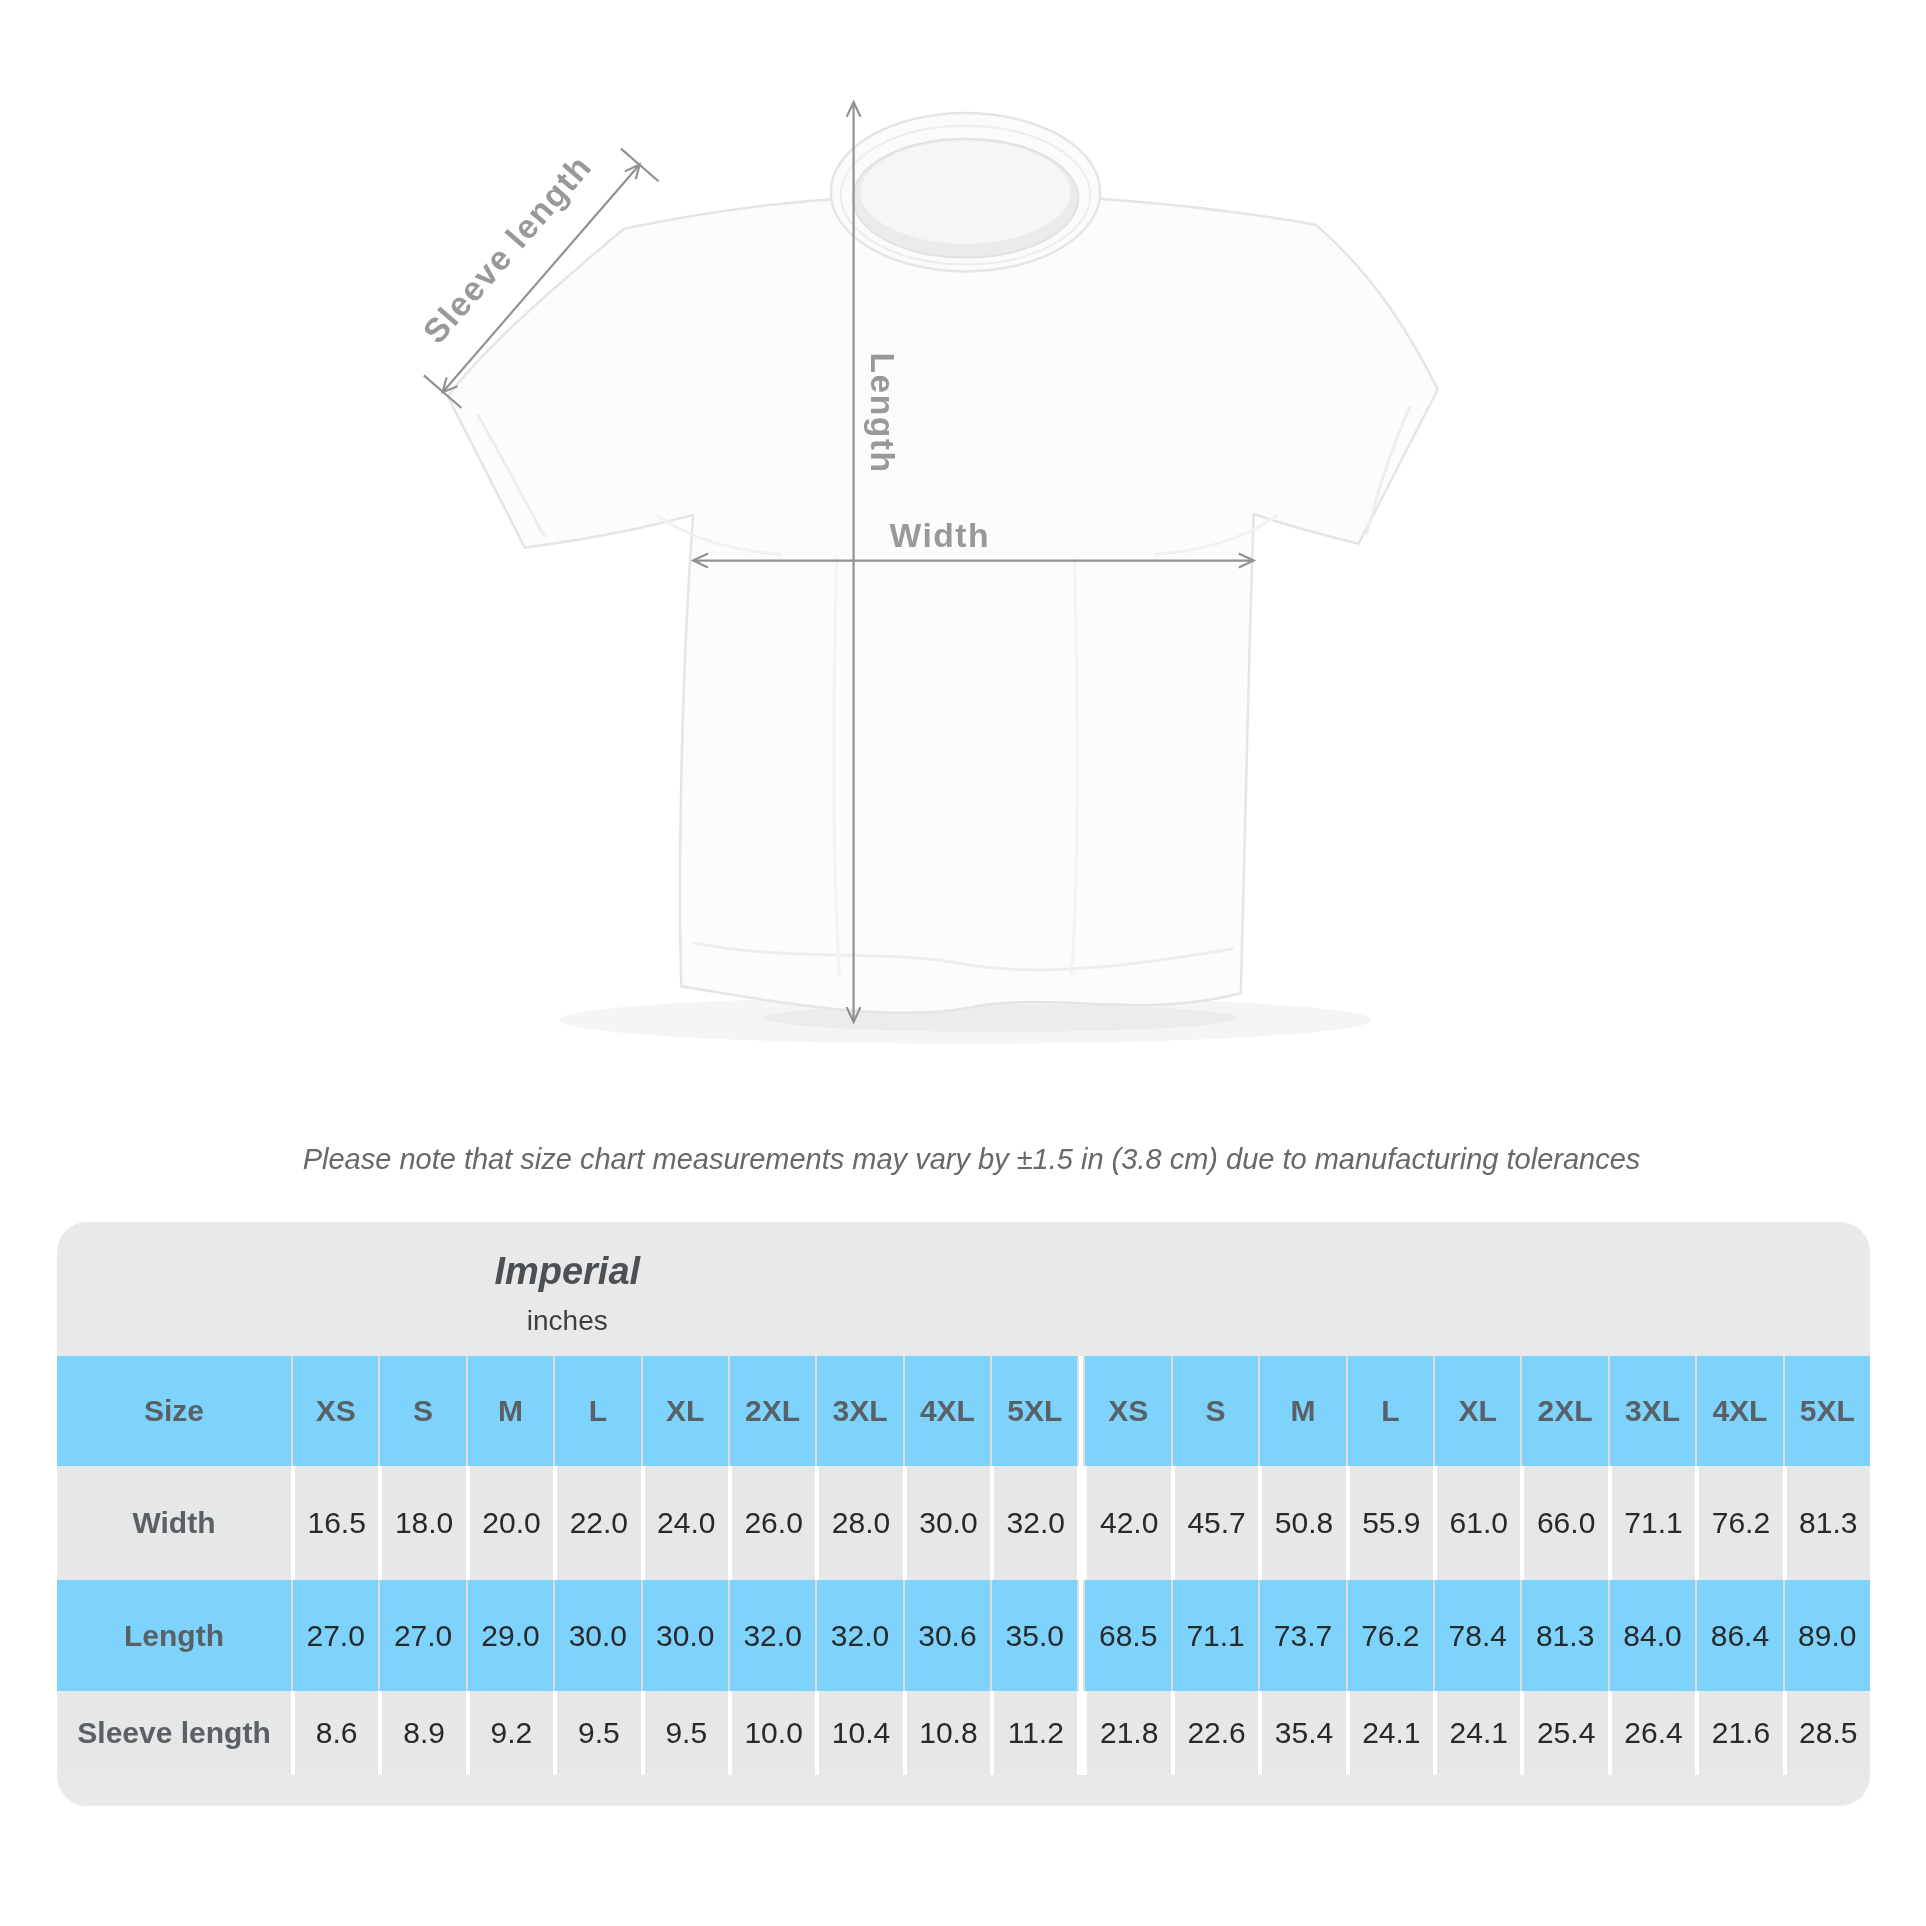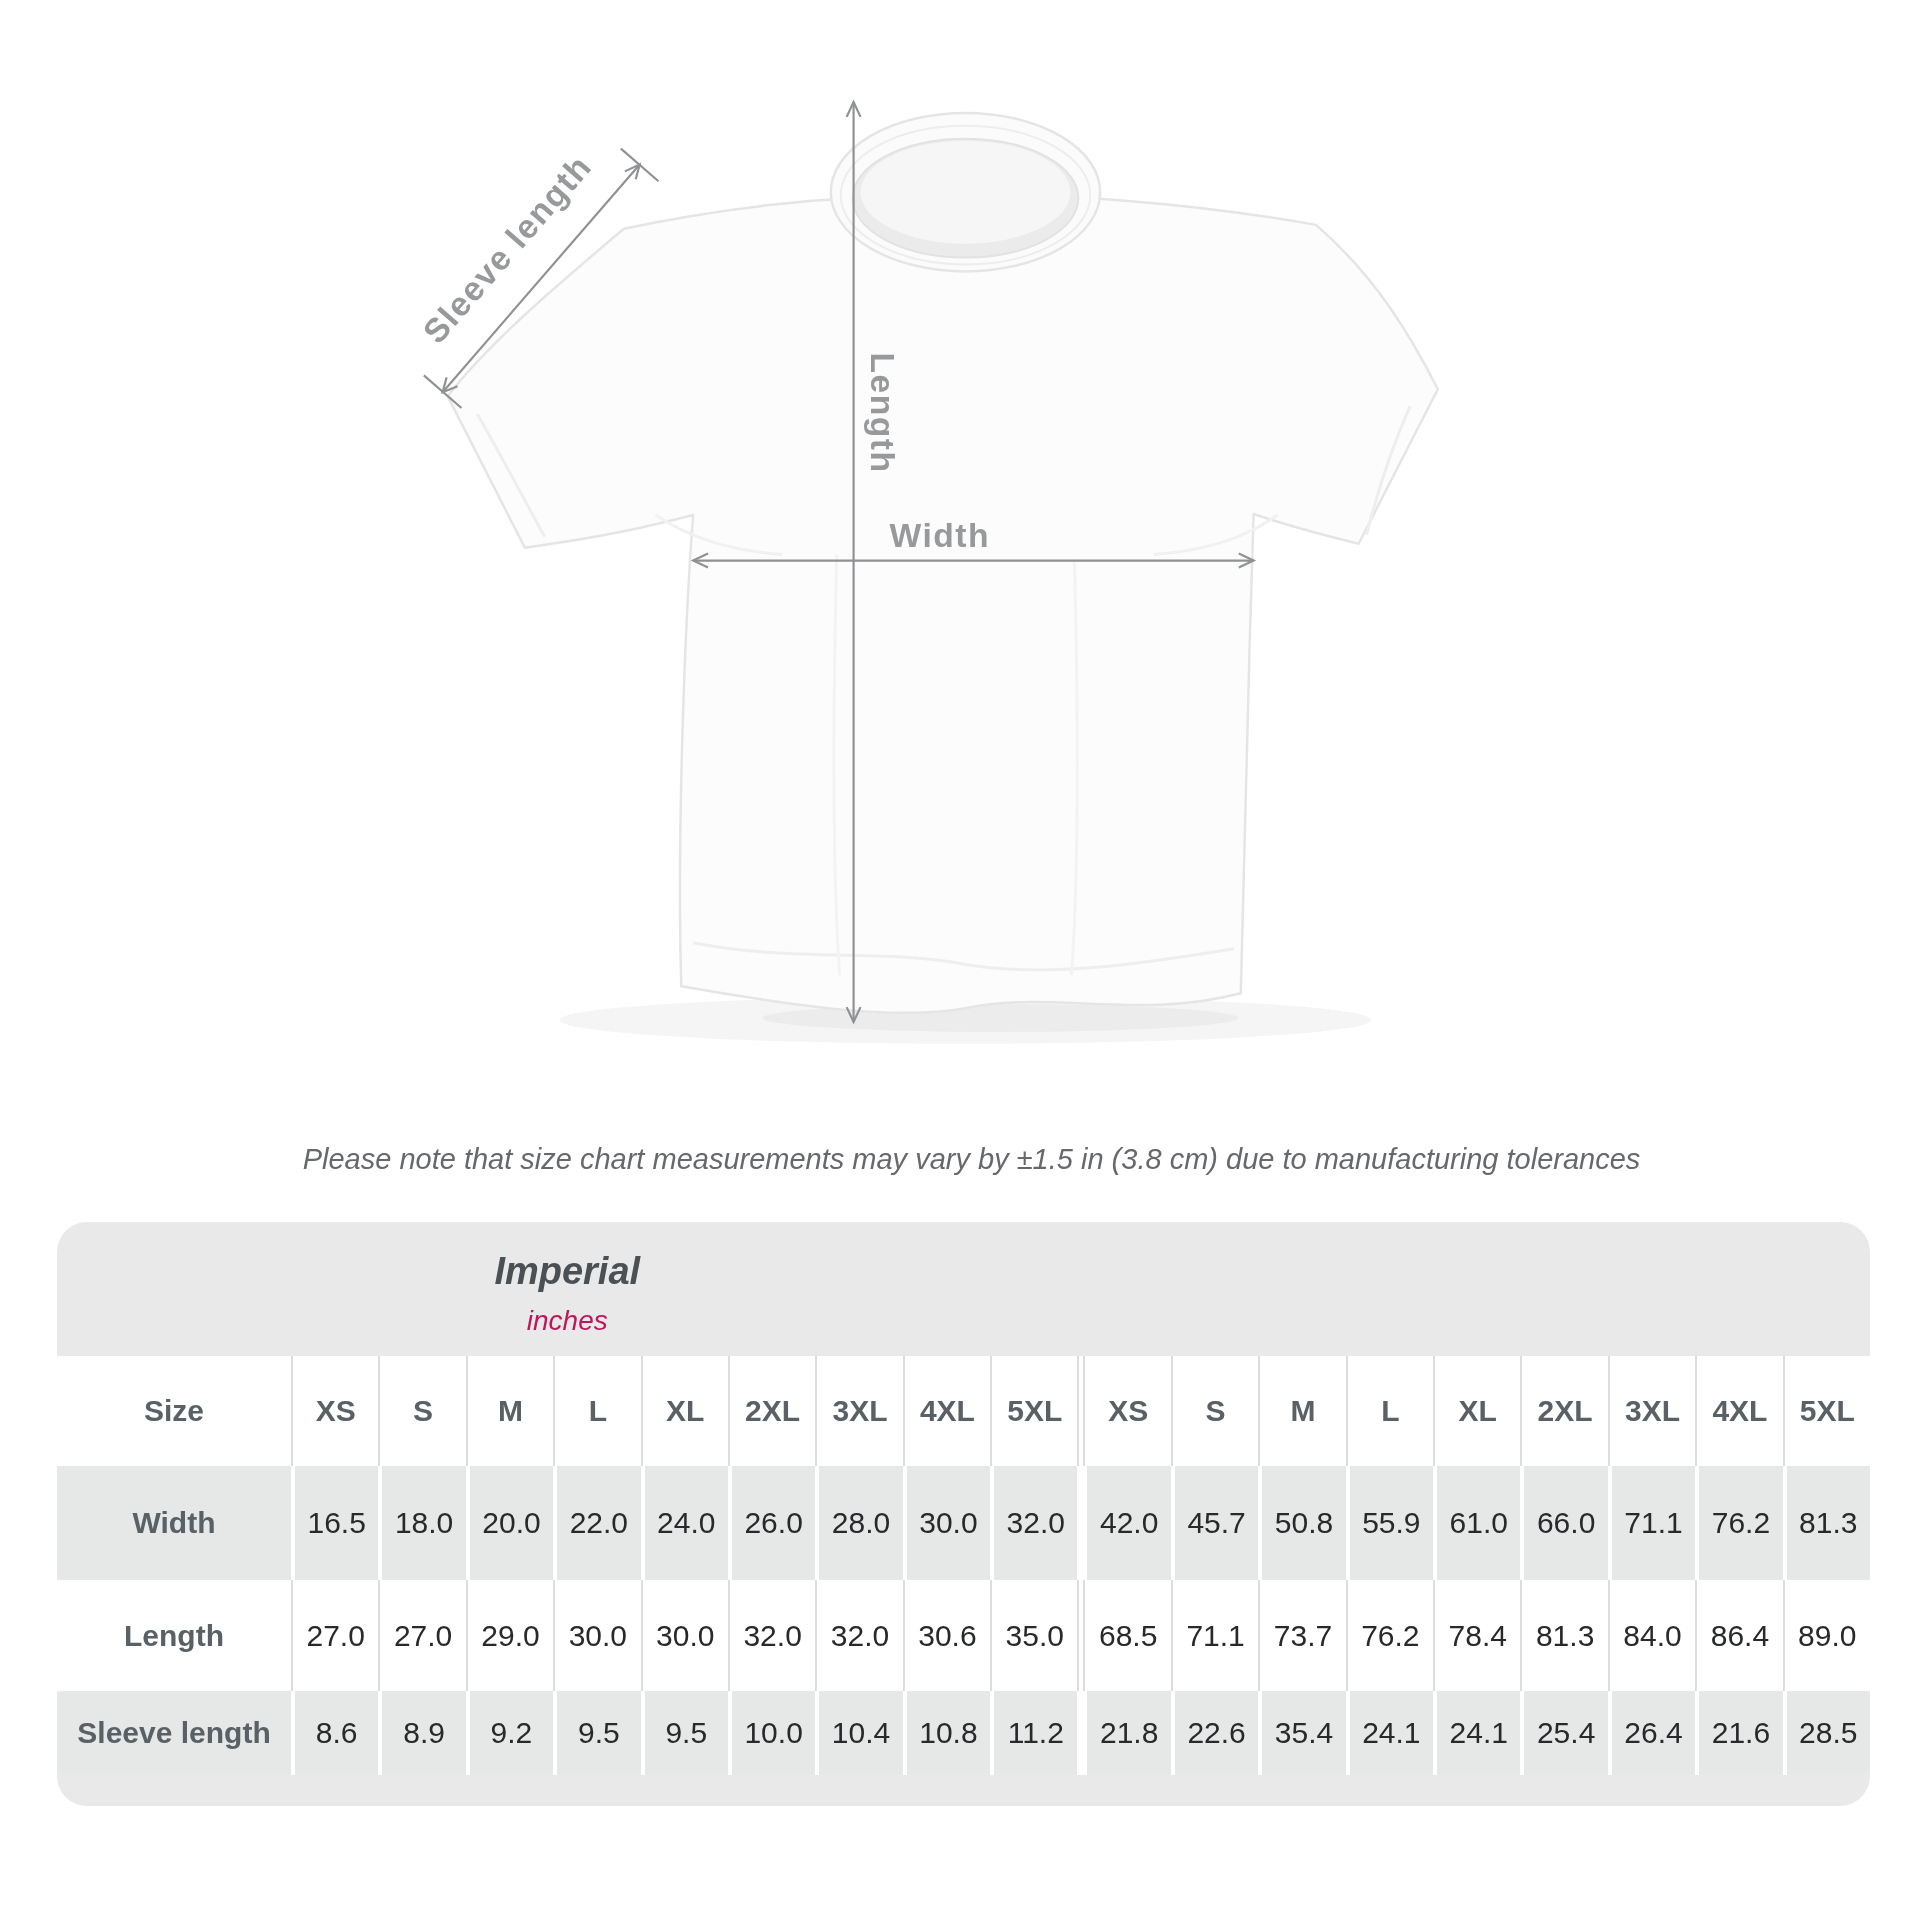--- a/index.html
+++ b/index.html
@@ -20,28 +20,28 @@
   
   .tbl { margin:46px 57px 0; height:584px; background:#e9e9e9; border-radius:30px;
          overflow:hidden; }
   .grid { display:grid; grid-template-columns:234px repeat(9,1fr) 6px repeat(9,1fr); }
   .ghead { height:134px; }
   .gcell { display:flex; flex-direction:column; align-items:center; justify-content:center;
            gap:12px; padding-top:8px; }
   .gcell.imp { grid-column:1 / 11; }
   .gcell.met { grid-column:12 / 21; }
   .gtitle { font-size:38px; font-weight:bold; font-style:italic; color:#4b5054; }
-  .gunit  { font-size:28px; font-style:italic; color:#be185d; }
+  .gunit  { font-size:28px; color:#404040; }
 
   .trow.hdr      { height:110px; }
   .trow.r-width  { height:114px; }
   .trow.r-length { height:111px; }
   .trow.r-sleeve { height:84px; }
   .c { display:flex; align-items:center; justify-content:center; font-size:30px; }
-  .trow.white .c { background:#ffffff; border-left:2px solid #dddddd; }
+  .trow.white .c { background:#7dd3fc; border-left:2px solid #dddddd; }
   .trow.gray  .c { background:#e6e7e7; border-left:4px solid #ffffff; }
   .trow .c.sp { background:#ffffff; }
   .trow.white .c.sp { border-left:2px solid #dddddd; }
   .trow.gray  .c.sp { border-left:none; }
   .trow .c:first-child { border-left:none; }
   .trow.gray .c:first-child { border-radius:10px 0 0 10px; }
   .trow.gray .c:last-child  { border-radius:0 10px 10px 0; }
   .c.hd, .c.lbl { font-weight:bold; color:#5a6166; }
   .c.val { color:#28292b; }
 </style>

